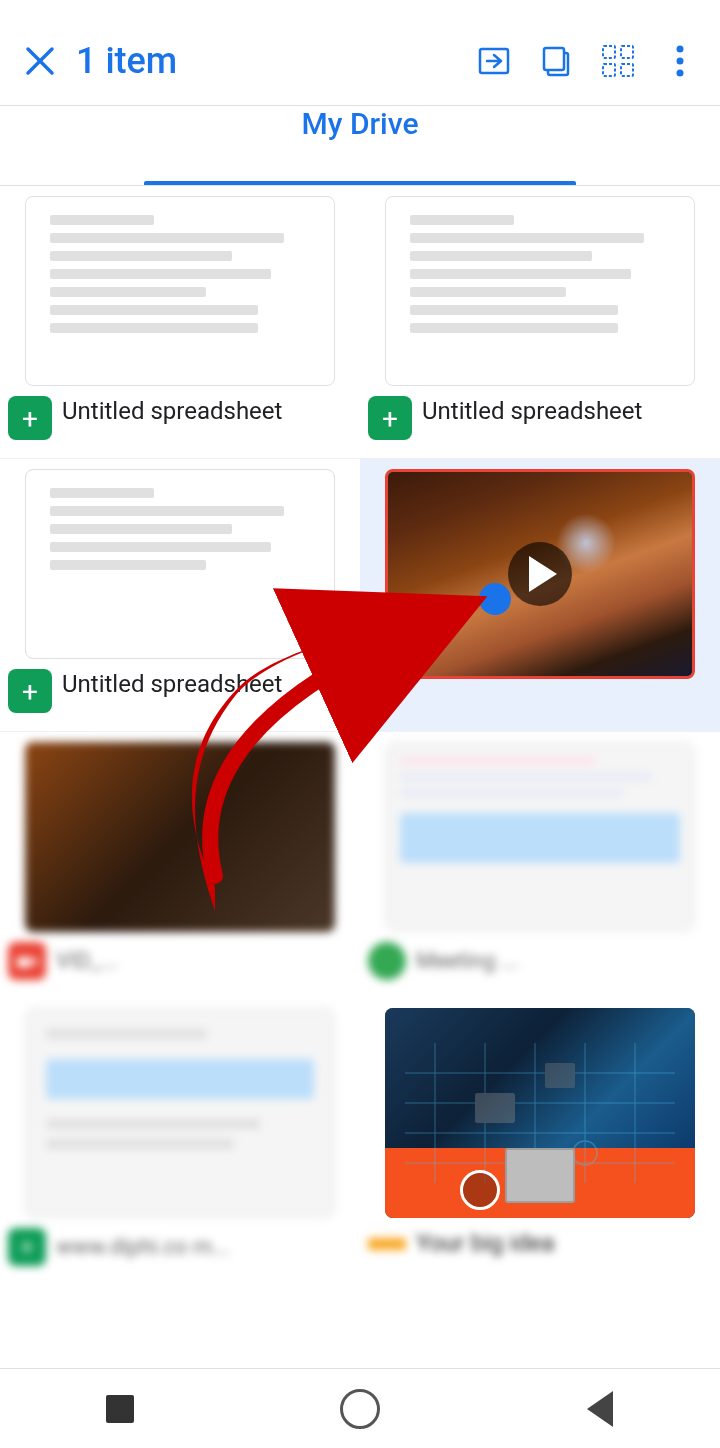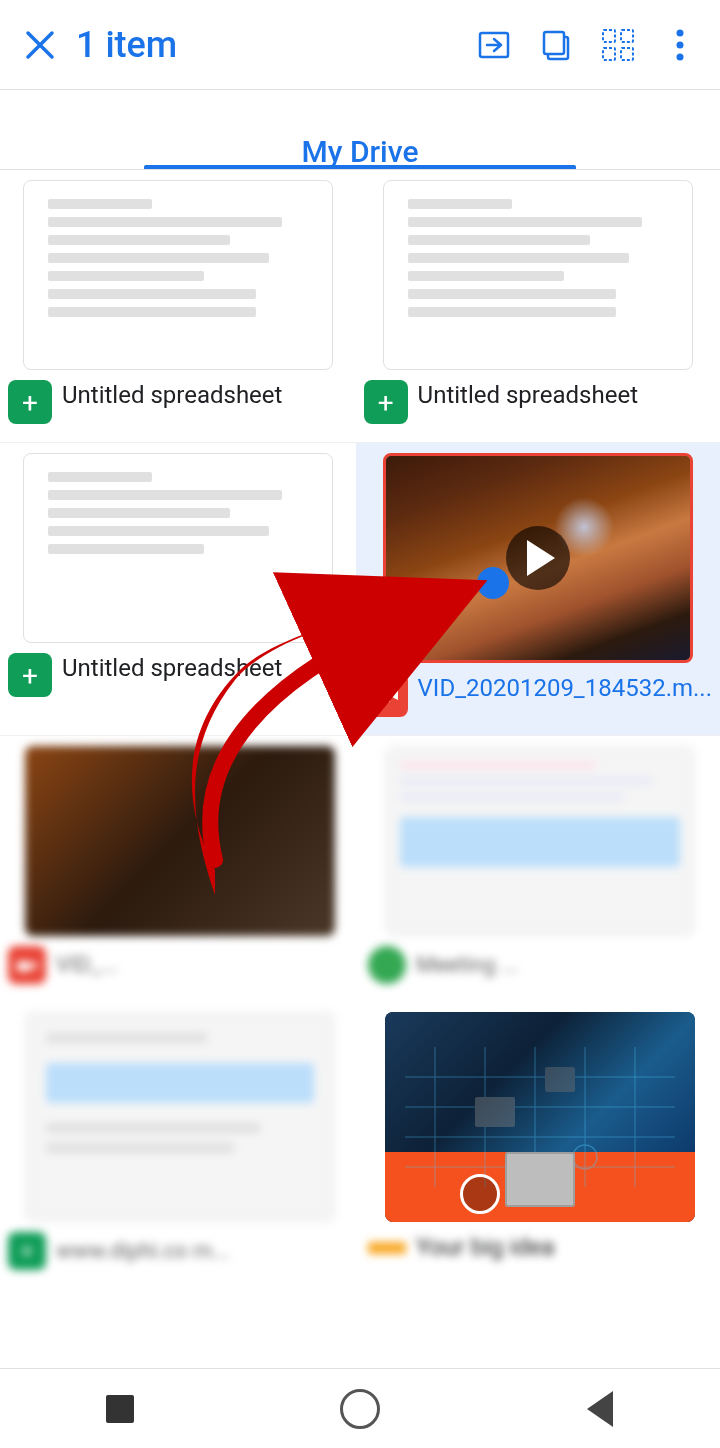--- a/index.html
+++ b/index.html
@@ -13,20 +13,21 @@
     }
 
     
     .top-bar {
       display: flex;
       align-items: center;
       padding: 4px 18px;
       height: 90px;
       border-bottom: 1px solid #e0e0e0;
       background: #fff;
+      margin-top: 16px;
     }
     .top-bar-close {
       width: 44px; height: 44px;
       display: flex; align-items: center; justify-content: center;
       cursor: pointer;
     }
     .top-bar-title {
       flex: 1;
       font-size: 36px;
       font-weight: 500;
@@ -48,21 +49,21 @@
     
     .tabs {
       display: flex;
       border-bottom: 1px solid #e0e0e0;
       background: #fff;
       height: 80px;
     }
     .tab {
       flex: 1;
       display: flex;
-      align-items: flex-end;
+      align-items: flex-start;
       justify-content: center;
       font-size: 30px;
       font-weight: 500;
       cursor: pointer;
       color: #9e9e9e;
       position: relative;
     }
     .tab.active {
       color: #1a73e8;
     }
@@ -512,29 +513,20 @@
           <div style="position:absolute;top:0;left:0;right:0;bottom:0;background:linear-gradient(160deg,#3d1a0a 0%,#5c2a10 20%,#8B4513 40%,#c87941 55%,#a0522d 70%,#2c1a0e 85%,#1a1a2e 100%);"></div>
 
           <div class="light-spot"></div>
 
           <div class="blue-dot"></div>
 
           <div class="play-button">
             <div class="play-icon"></div>
           </div>
         </div>
-      </div>
-      <div class="file-info">
-        <div class="file-icon video">
-          <svg width="24" height="18" viewBox="0 0 24 18" fill="white">
-            <rect x="0" y="4" width="16" height="12" rx="1" fill="white"></rect>
-            <path d="M16 8l8-4v10l-8-4z" fill="white"></path>
-          </svg>
-        </div>
-        <div class="file-name blue">VID_20201209_184532.m...</div>
       </div>
     </div>
   </div>
 
   <div class="arrow-svg-container">
     <svg width="720" height="400" viewBox="0 0 720 400">
 
       <defs>
         <marker id="arrowhead" markerWidth="12" markerHeight="12" refX="6" refY="6" orient="auto">
           <path d="M0,0 L0,12 L12,6 Z" fill="#cc0000"></path>

